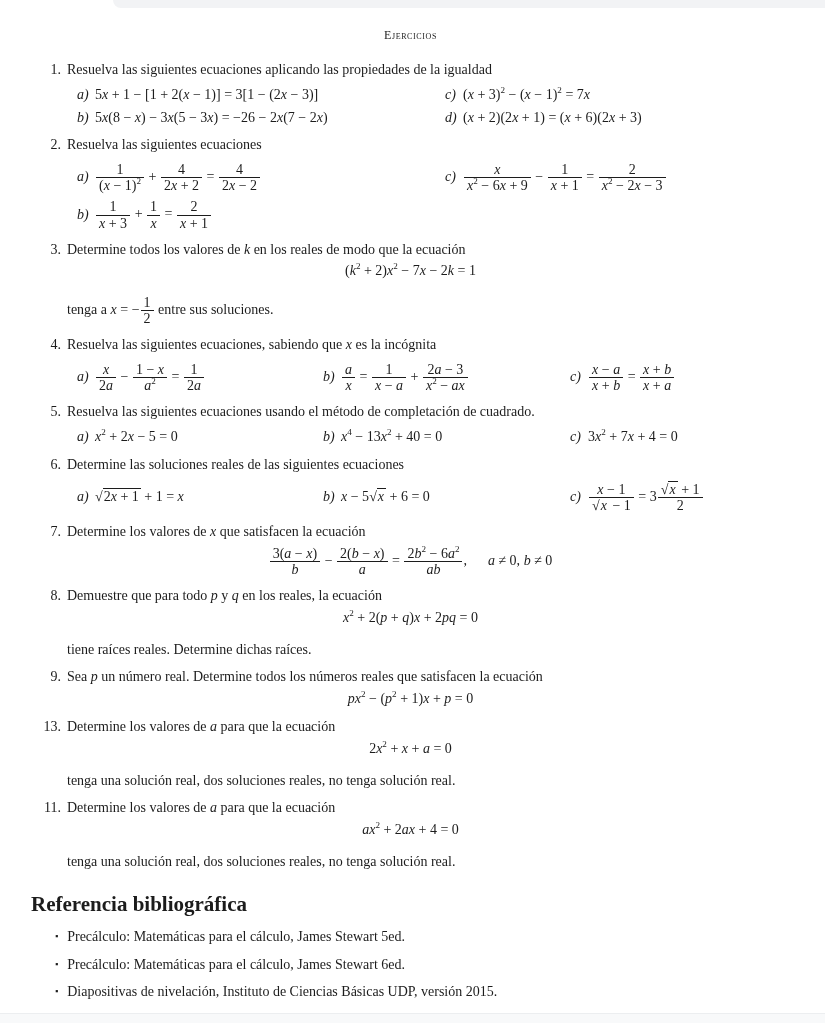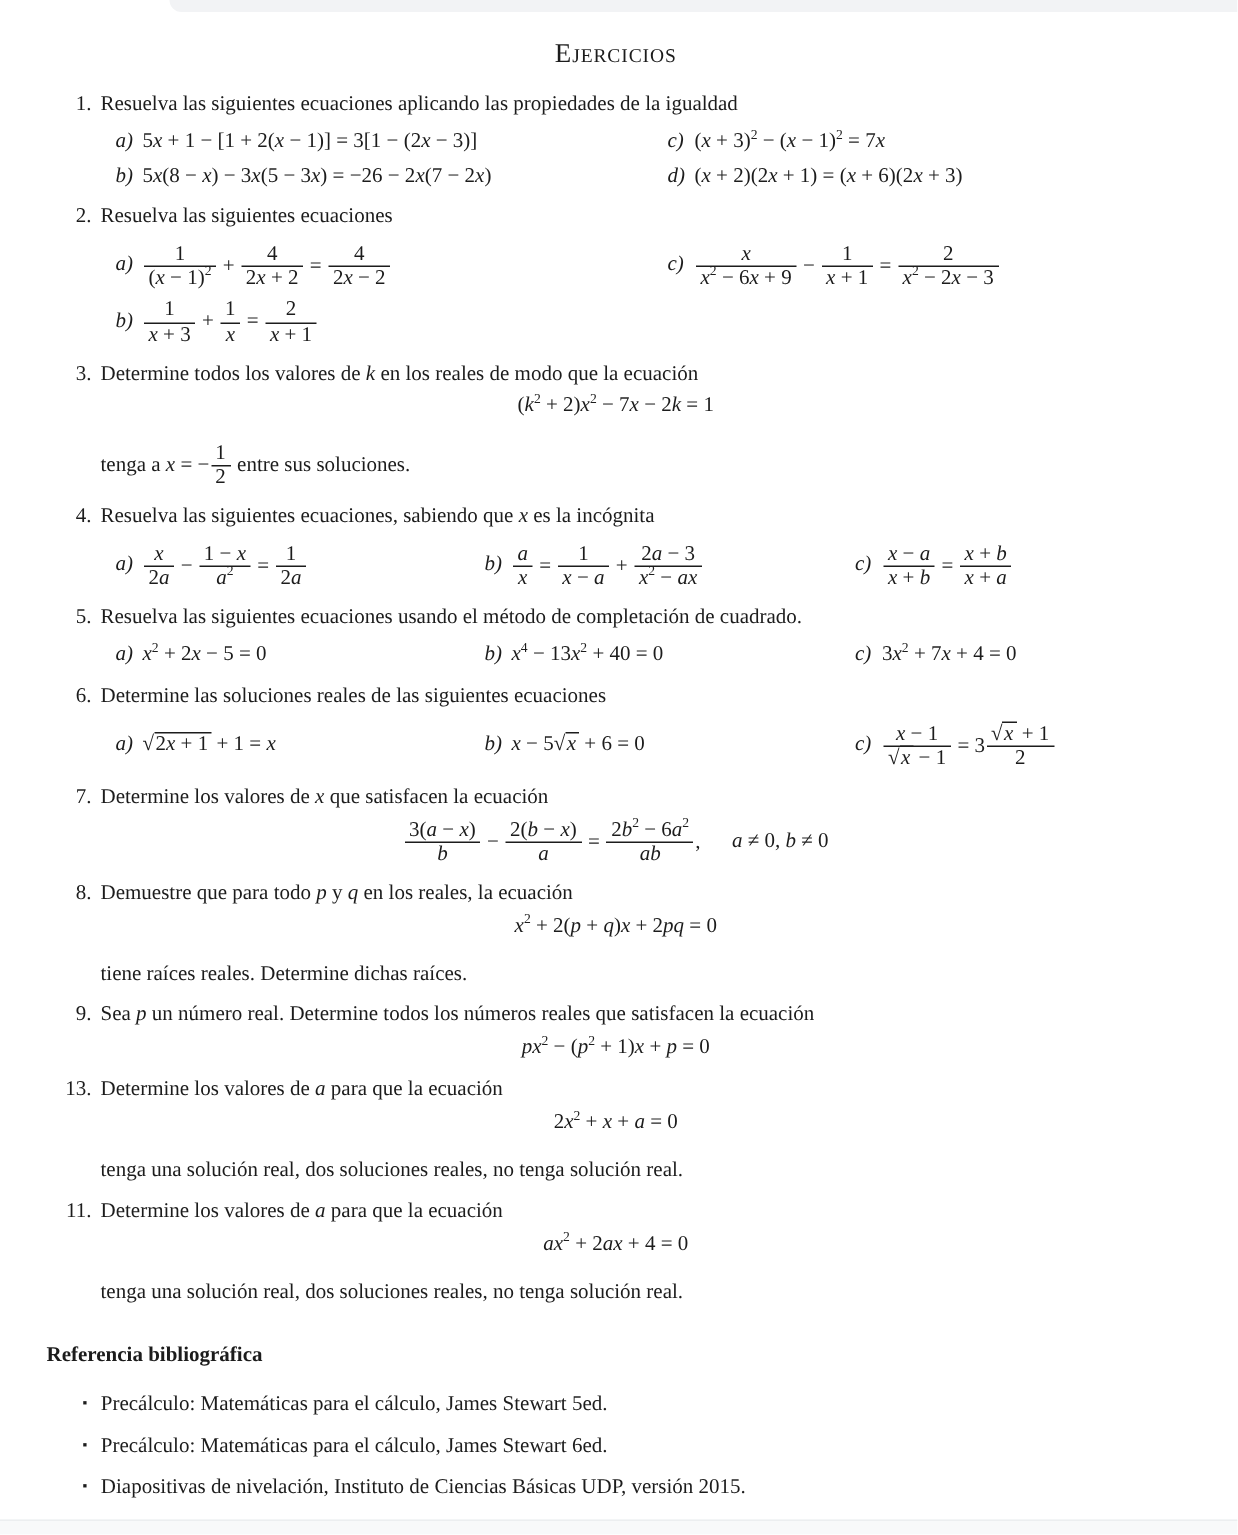--- a/index.html
+++ b/index.html
@@ -7,21 +7,21 @@
     width:825px;height:1023px;position:relative;overflow:hidden;
     background:#ffffff;color:#1c1c1c;
     font-family:"Liberation Serif","DejaVu Serif",serif;
     font-size:14px;line-height:1.2;
   }
   .top-strip{position:absolute;top:0;left:113px;right:0;height:8px;border-bottom-left-radius:9px;}
   .bottom-strip{position:absolute;bottom:0;left:0;right:0;height:9px;border-top:1px solid #eceef0;}
   .doc{padding:10px 44px 0 40px;}
   .title{
     text-align:center;font-weight:400;font-variant:small-caps;
-    font-size:18px;letter-spacing:0.6px;line-height:22px;margin:14px 0 16px;
+    font-size:12px;letter-spacing:0.6px;line-height:22px;margin:14px 0 16px;
   }
   .exercise{margin-bottom:11px;}
   .ex-head{display:flex;}
   .ex-num{width:21px;flex:none;text-align:right;margin-right:6px;}
   .ex-prompt{flex:1;}
   .ex-parts{display:grid;grid-auto-flow:column;margin-left:37px;margin-top:8px;row-gap:6px;}
   .ex-parts.cols2{grid-template-columns:368px auto;}
   .ex-parts.cols3{grid-template-columns:246px 247px auto;}
   .part{display:flex;align-items:center;}
   .part-label{width:14px;flex:none;font-style:italic;}
@@ -33,21 +33,21 @@
   .m i{font-style:italic;}
   sup{font-size:0.65em;vertical-align:super;line-height:0;}
   .frac{display:inline-block;vertical-align:middle;text-align:center;margin:0 1px;}
   .frac .num,.frac .den{display:block;padding:0 3px;line-height:1.08;}
   .frac .den{border-top:1px solid currentColor;}
   .sqrt{white-space:nowrap;}
   .sqrt .rs{display:inline-block;}
   .sqrt .rad{border-top:1px solid currentColor;padding:0 2px 0 1px;}
   
   .bib{margin-top:20px;}
-  .bib-heading{font-weight:bold;font-size:14px;line-height:26px;margin:0 0 12px -9px;font-family:Liberation Serif, serif;}
+  .bib-heading{font-weight:bold;font-size:21px;line-height:26px;margin:0 0 12px -9px;font-family:Liberation Serif, serif;}
   .bib-item{display:flex;align-items:baseline;margin-bottom:11px;}
   .bullet{flex:none;font-size:9px;margin-left:15px;margin-right:9px;position:relative;top:-2px;}
 </style>
 </head>
 <body style="background: rgb(255, 255, 255); color: rgb(28, 28, 28);">
 
 <div class="top-strip" style="background: rgb(242, 243, 245);"></div>
 
 <div class="doc">
   <h1 class="title">Ejercicios</h1>

